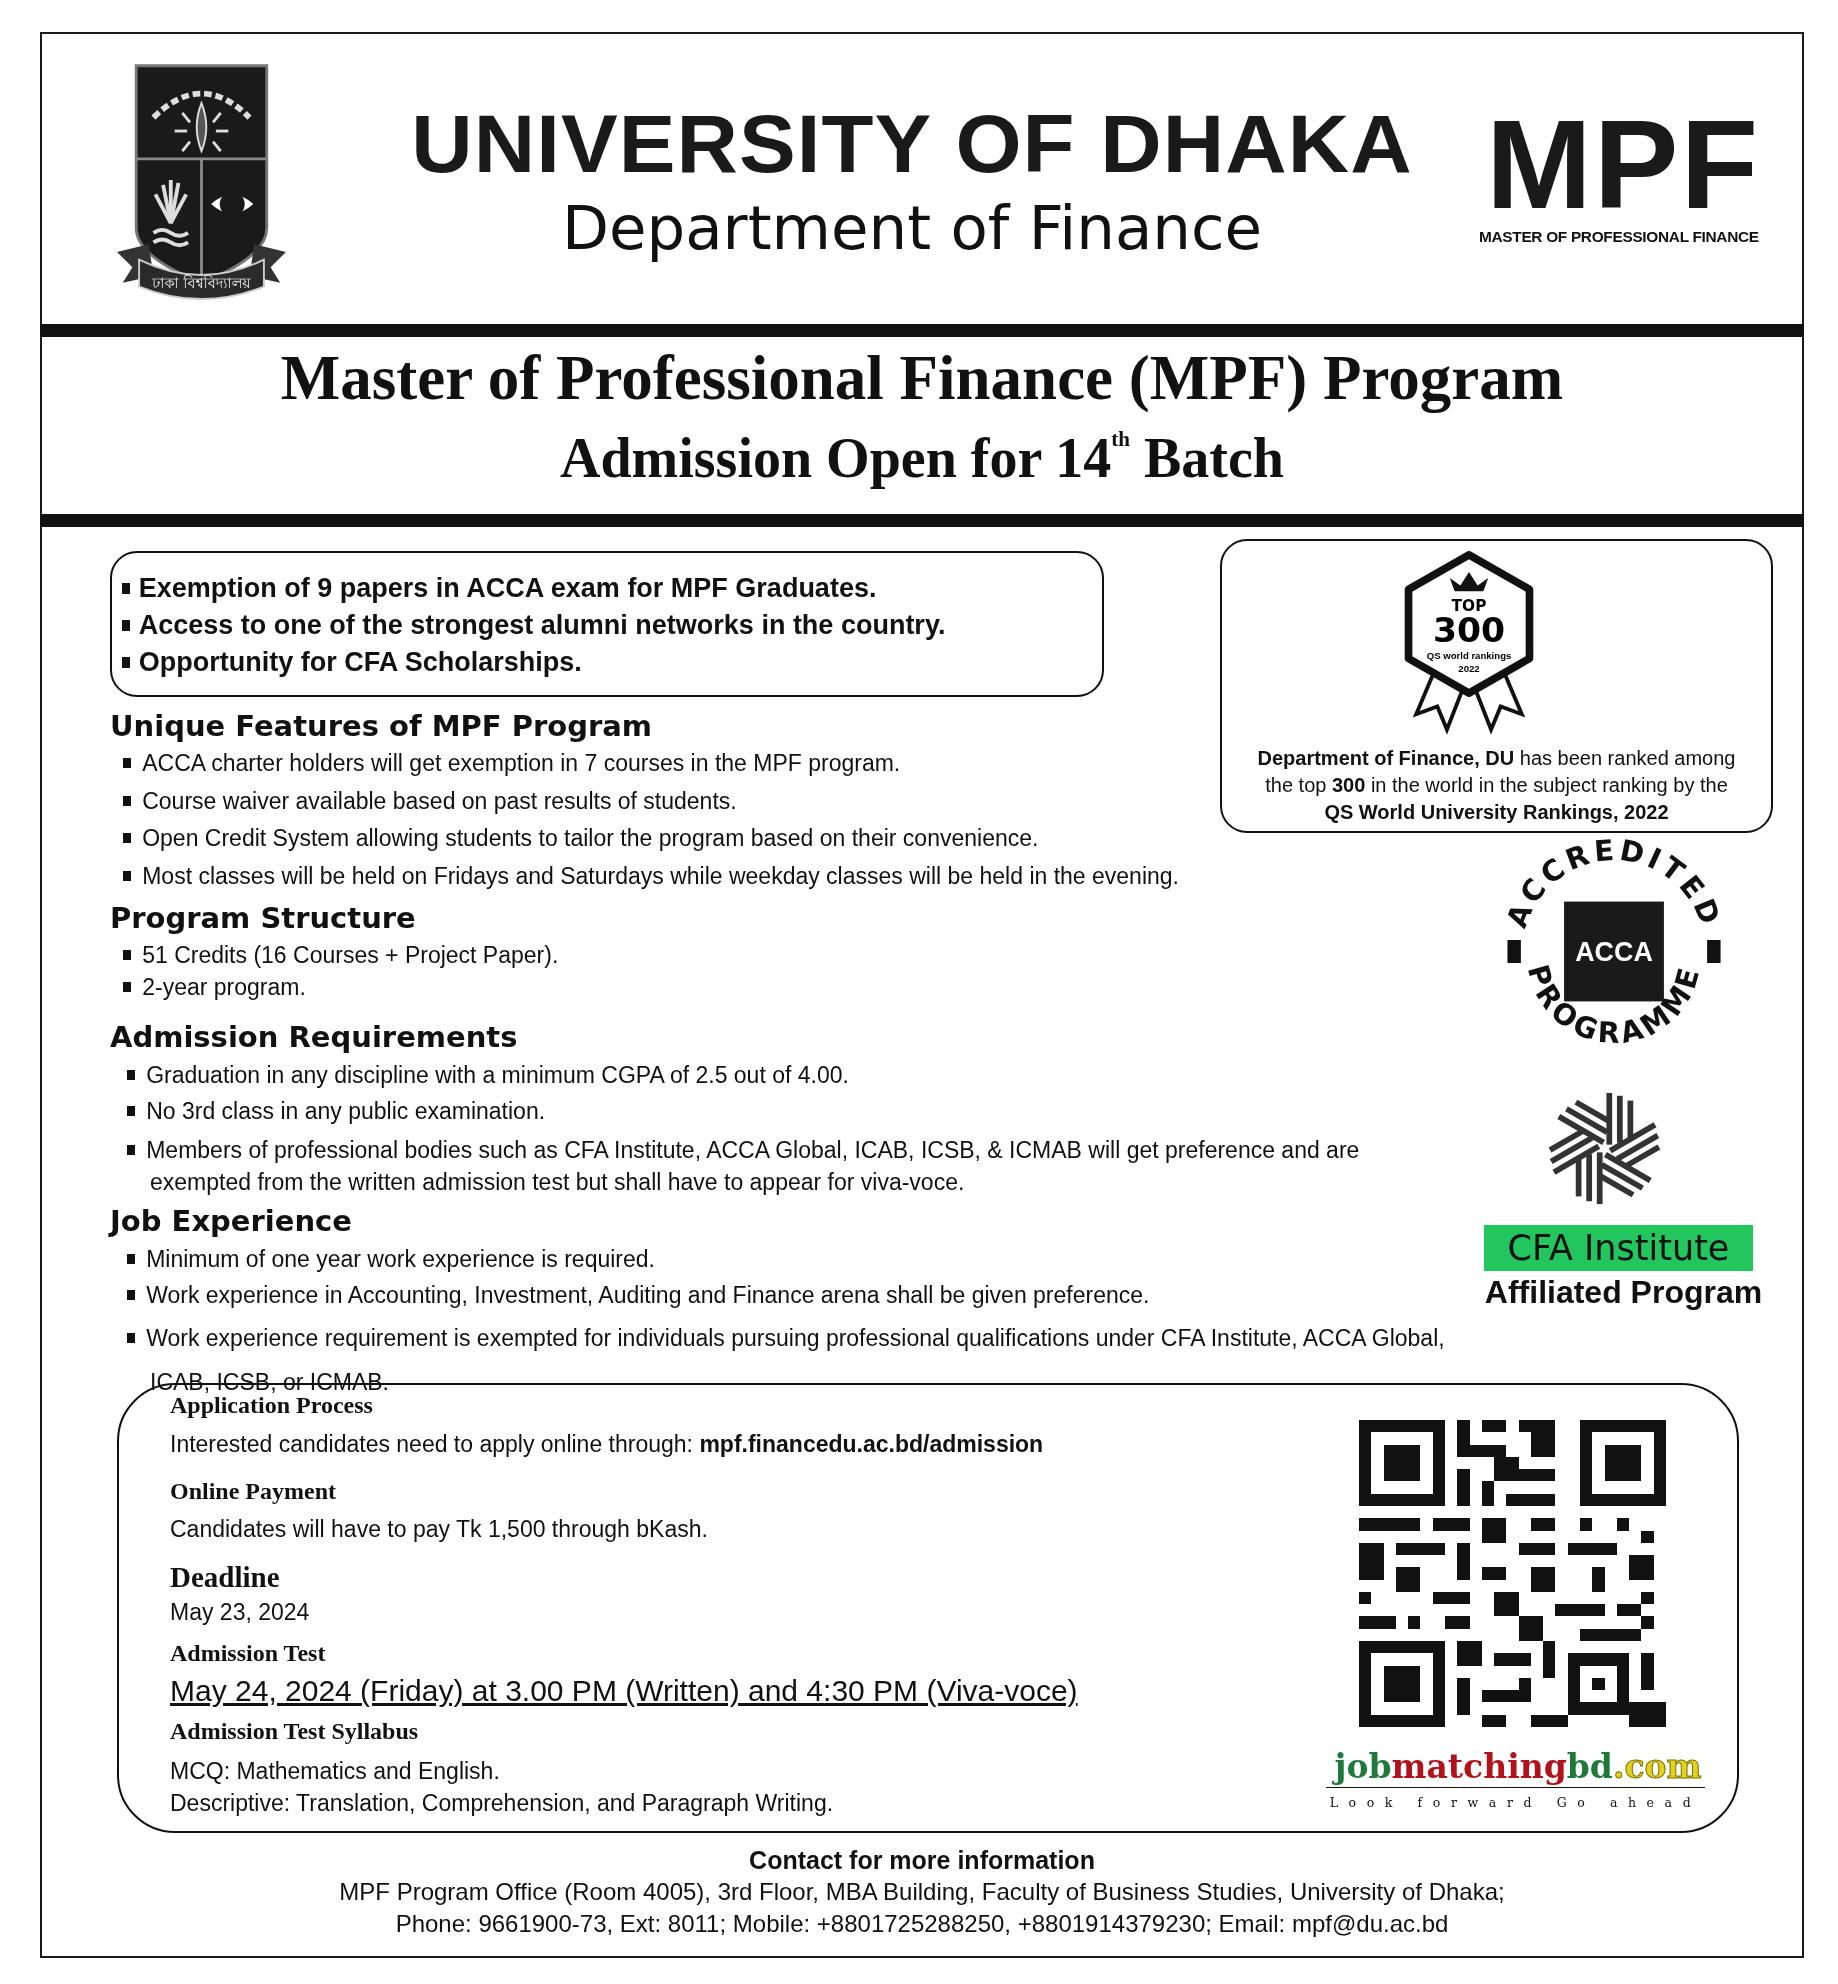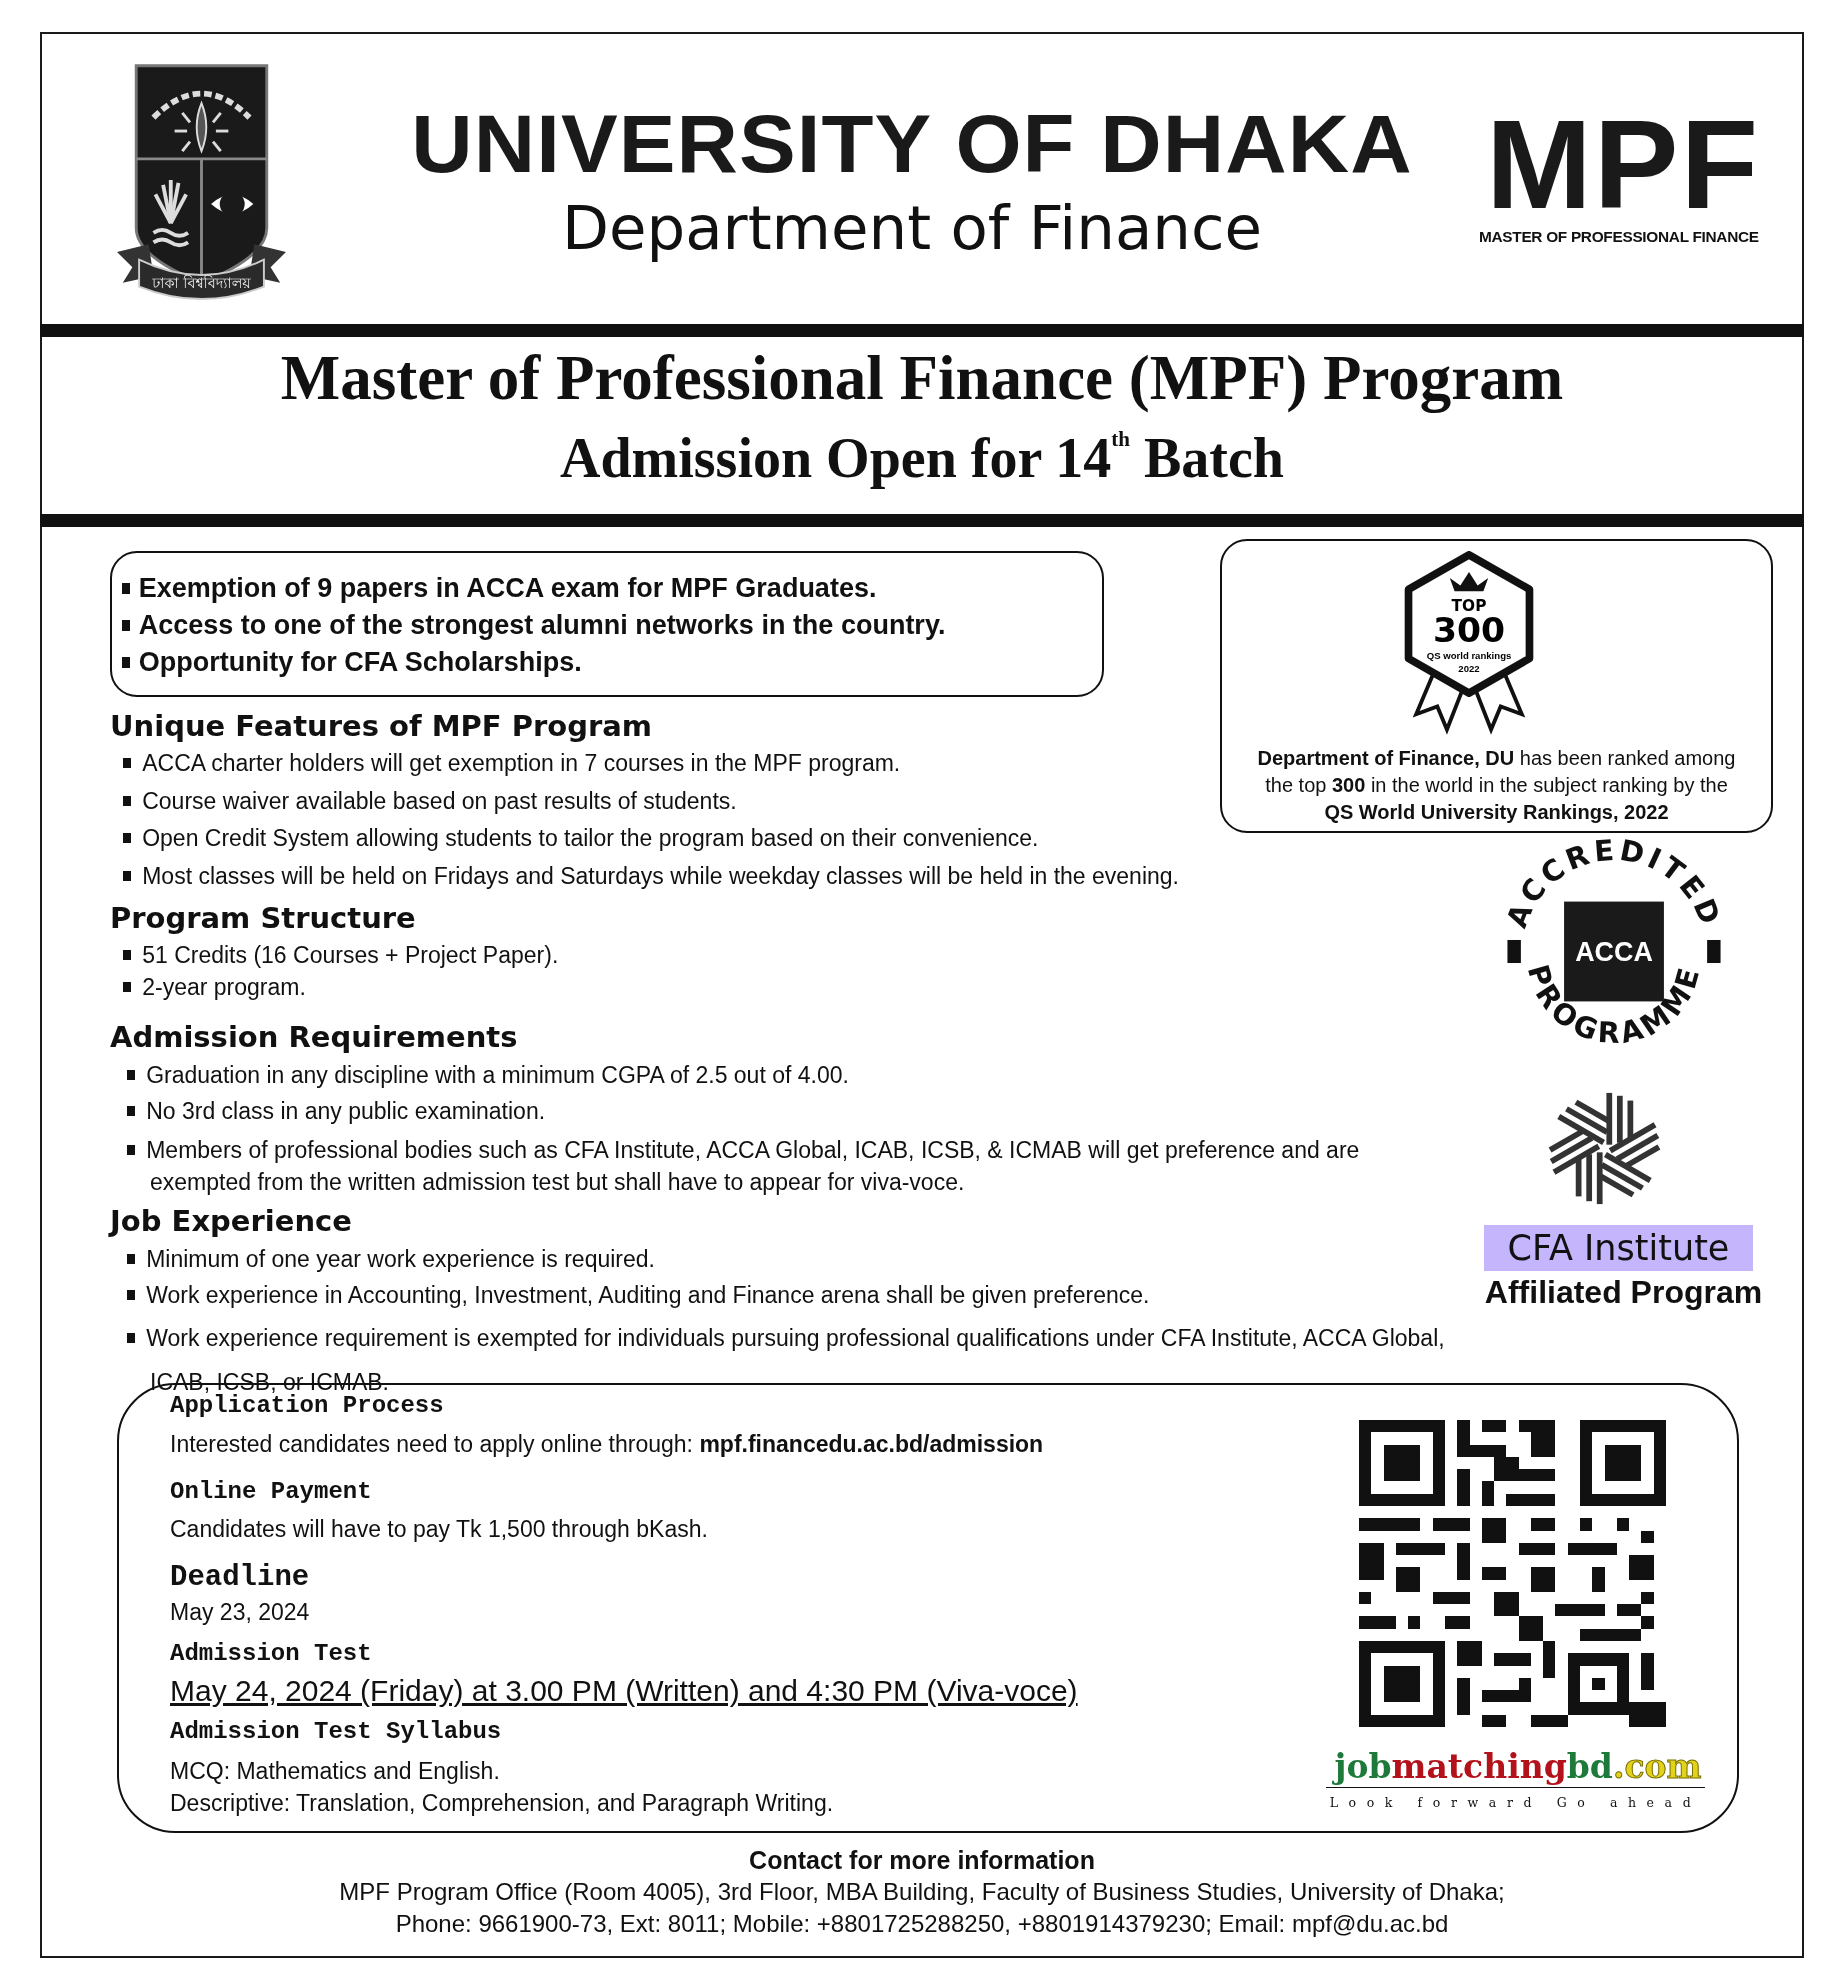--- a/index.html
+++ b/index.html
@@ -20,24 +20,24 @@
   .blt{display:inline-block;width:8.6px;height:11.5px;background:#111;margin:0 8.6px 2.9px 1.9px;vertical-align:middle;}
   .rank-box{left:1220px;top:539px;width:553px;height:294px;border:2.9px solid #111;border-radius:27px;box-sizing:border-box;}
   .rank-badge{position:absolute;left:175px;top:9.6px;width:144px;height:192px;}
   .rank-text{position:absolute;left:0;top:204px;width:100%;text-align:center;font-size:20px;line-height:27px;}
   .sec-h{font-family:"DejaVu Sans",sans-serif;font-weight:bold;font-size:29px;left:110px;white-space:nowrap;}
   .li{left:123px;font-size:23px;line-height:29px;white-space:nowrap;}
   .li.wrap{white-space:normal;width:1326px;}
   .li .blt{width:7.7px;height:9.6px;margin:0 11.5px 3.8px 0;}
   .acca{left:1494px;top:836px;width:240px;height:231px;}
   .cfa-logo{left:1547px;top:1086px;width:115px;height:125px;}
-  .cfa-name{left:1484px;top:1225px;width:269px;height:46px;background:#c4b5fd;text-align:center;font-family:"DejaVu Sans",sans-serif;font-size:35px;line-height:46px;color:#111;}
+  .cfa-name{left:1484px;top:1225px;width:269px;height:46px;background:#22c55e;text-align:center;font-family:"DejaVu Sans",sans-serif;font-size:35px;line-height:46px;color:#111;}
   .cfa-aff{left:1460px;top:1274px;width:327px;text-align:center;font-weight:bold;font-size:32px;}
   .app-box{left:117px;top:1383px;width:1622px;height:450px;border:2.9px solid #111;border-radius:58px;box-sizing:border-box;}
-  .ap-h{left:170px;font-family:Liberation Mono, monospace;font-weight:bold;font-size:24px;white-space:nowrap;}
+  .ap-h{left:170px;font-family:Liberation Serif, serif;font-weight:bold;font-size:24px;white-space:nowrap;}
   .ap-h.big{font-size:29px;}
   .ap-t{left:170px;font-size:23px;white-space:nowrap;}
   .ap-t.big{font-size:30px;}
   .ap-t b{font-weight:bold;}
   .qr{left:1359px;top:1420px;width:307px;height:307px;}
   .wm{left:1326px;top:1750px;width:384px;text-align:center;font-family:"DejaVu Serif",serif;font-weight:bold;font-size:33px;line-height:1;}
   .wm .g{color:#1e7a3a;} .wm .r{color:#b3121b;} .wm .y{color:#e2d21a;-webkit-text-stroke:1px #7a6f00;}
   .wm-tag{left:1326px;top:1787px;width:384px;text-align:center;font-family:"DejaVu Serif",serif;font-size:12.5px;letter-spacing:10.6px;border-top:1.9px solid #111;padding-top:7px;width:379px;}
   .contact-h{left:40px;top:1846px;width:1764px;text-align:center;font-weight:bold;font-size:25px;}
   .contact-l{left:40px;width:1764px;text-align:center;font-size:24px;}

